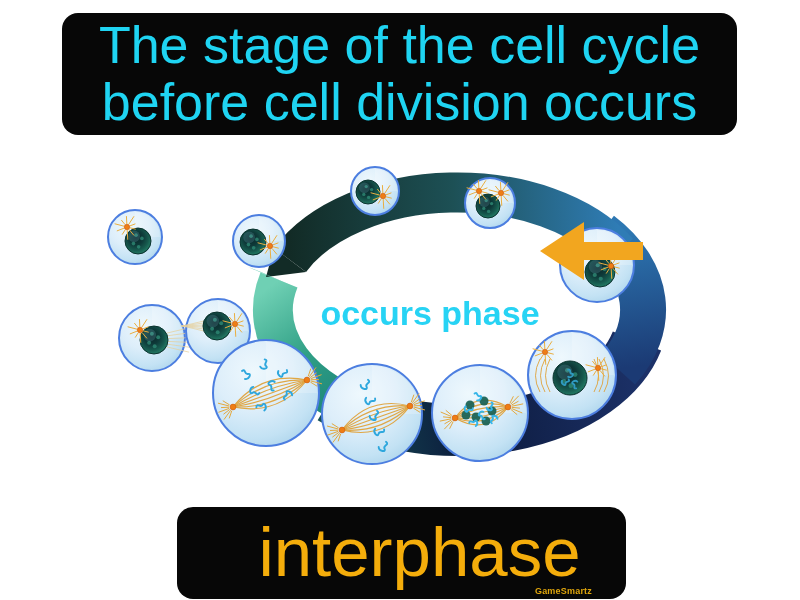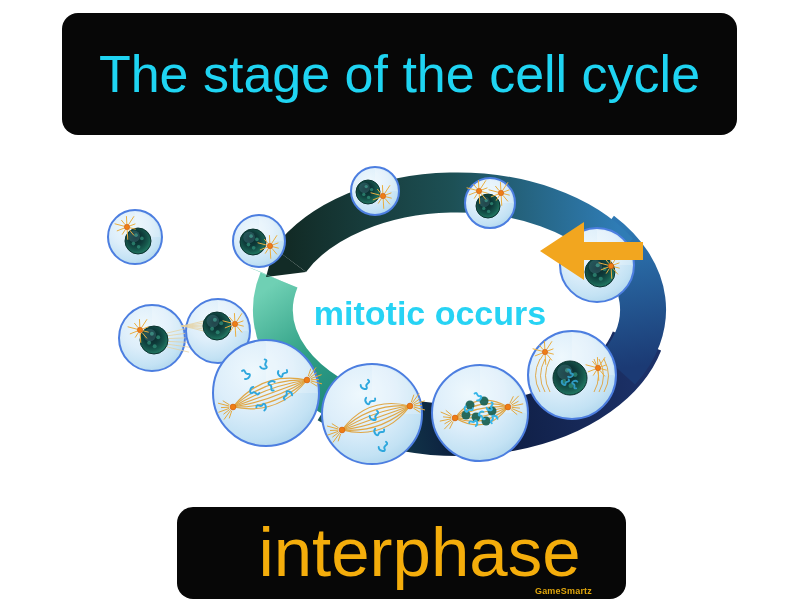--- a/index.html
+++ b/index.html
@@ -388,22 +388,23 @@
       <line x1="595.0996054222616" y1="367.2333766939195" x2="585.6249831349828" y2="364.72907389405657" stroke="#eaae3f" stroke-width="1"></line>
       <line x1="596.1080534983216" y1="365.671795018735" x2="592.324160494965" y2="361.015385056205" stroke="#eaae3f" stroke-width="1"></line>
       <line x1="597.8429049425163" y1="365.0041159663775" x2="597.4292212911425" y2="357.1149546778383" stroke="#eaae3f" stroke-width="1"></line>
       <line x1="599.638072245945" y1="365.4866915595047" x2="604.9891082493651" y2="357.2765506538868" stroke="#eaae3f" stroke-width="1"></line>
       <line x1="600.804309928136" y1="366.9342393200359" x2="606.4129297844081" y2="364.80271796010766" stroke="#eaae3f" stroke-width="1"></line>
       <circle cx="598" cy="368" r="2.7" fill="#ee7d14" stroke="#cf5a0d" stroke-width="0.6"></circle>
     </g>
     <polygon points="540,251 584,222 584,242 643,242 643,260 584,260 584,280" fill="#f2a61f"></polygon>
   </svg>
 
-<div id="mitotic-label">mitotic occurs</div>
+<div id="mitotic-label">occurs phase</div>
 
 <div class="banner" id="definition-banner">
   <div class="def-line">The stage of the cell cycle</div>
+  <div class="def-line">before cell division occurs</div>
 </div>
 
 <div class="banner" id="term-banner">
   <div class="term-text">interphase</div>
   <div id="watermark">GameSmartz</div>
 </div>
 
 </body></html>

